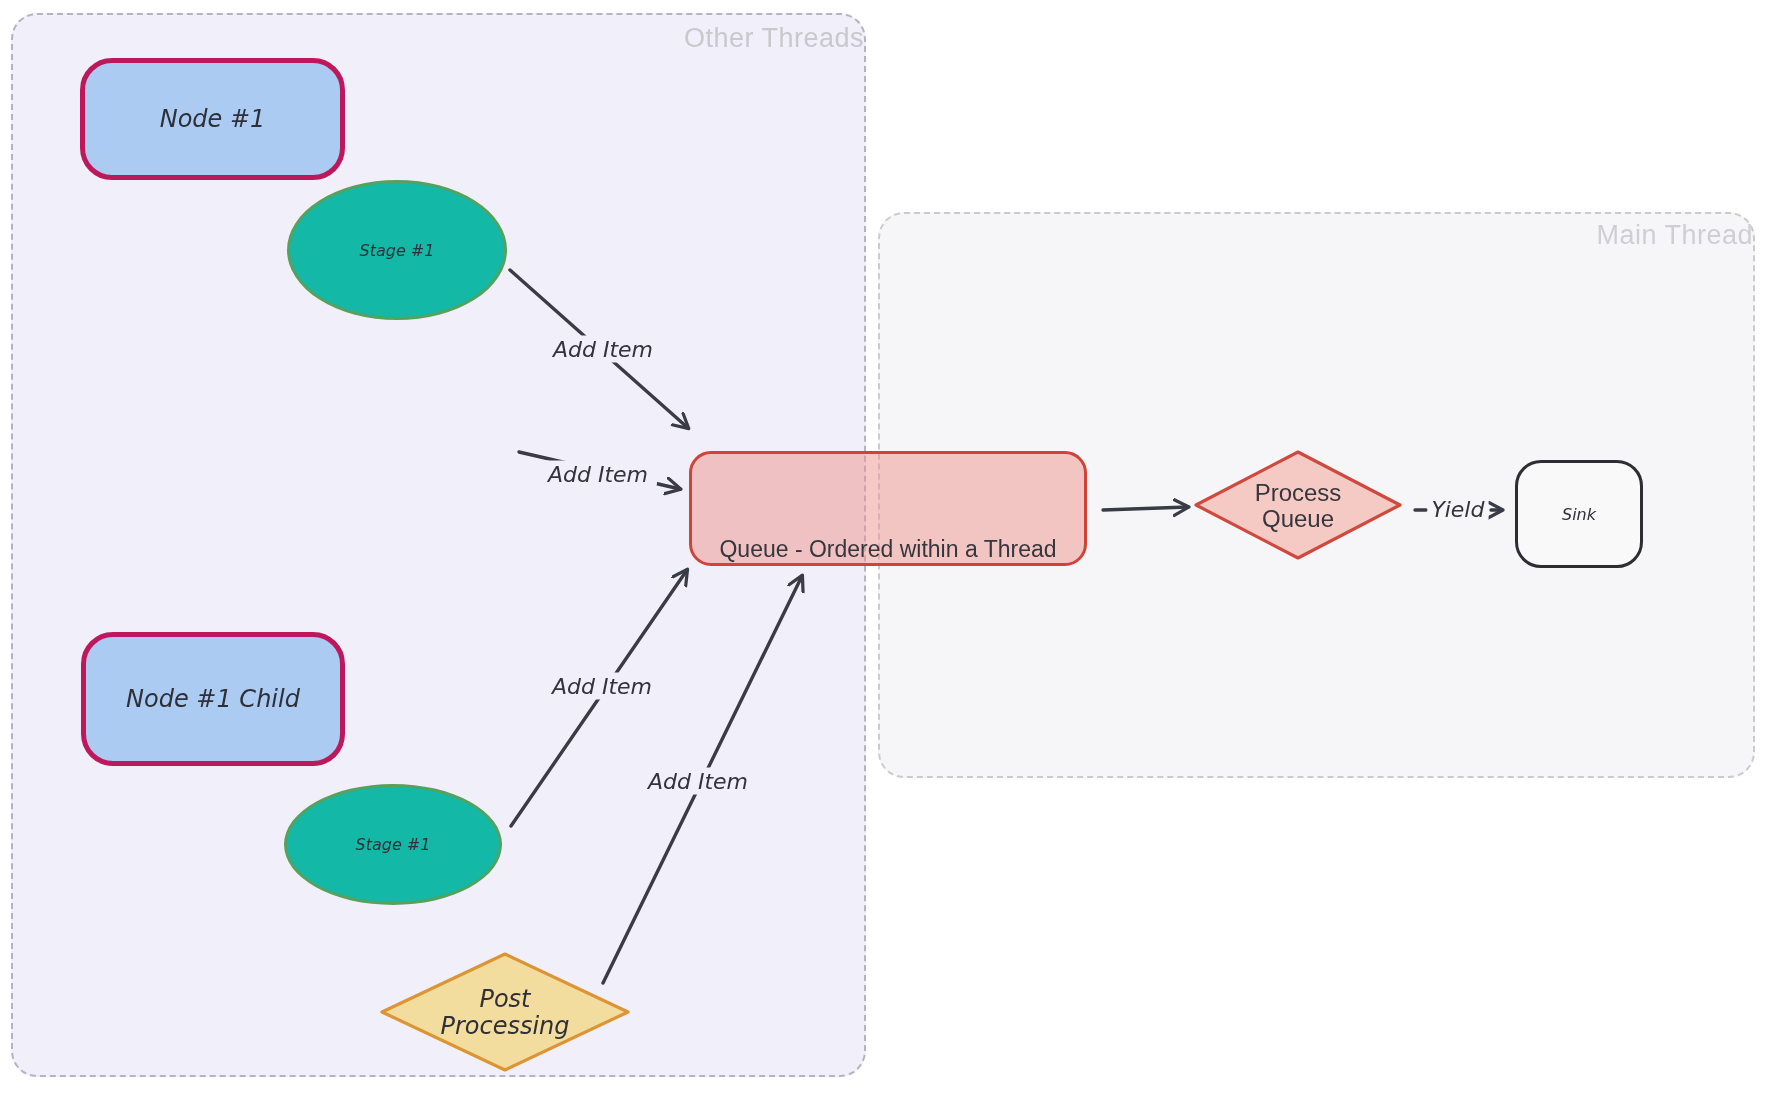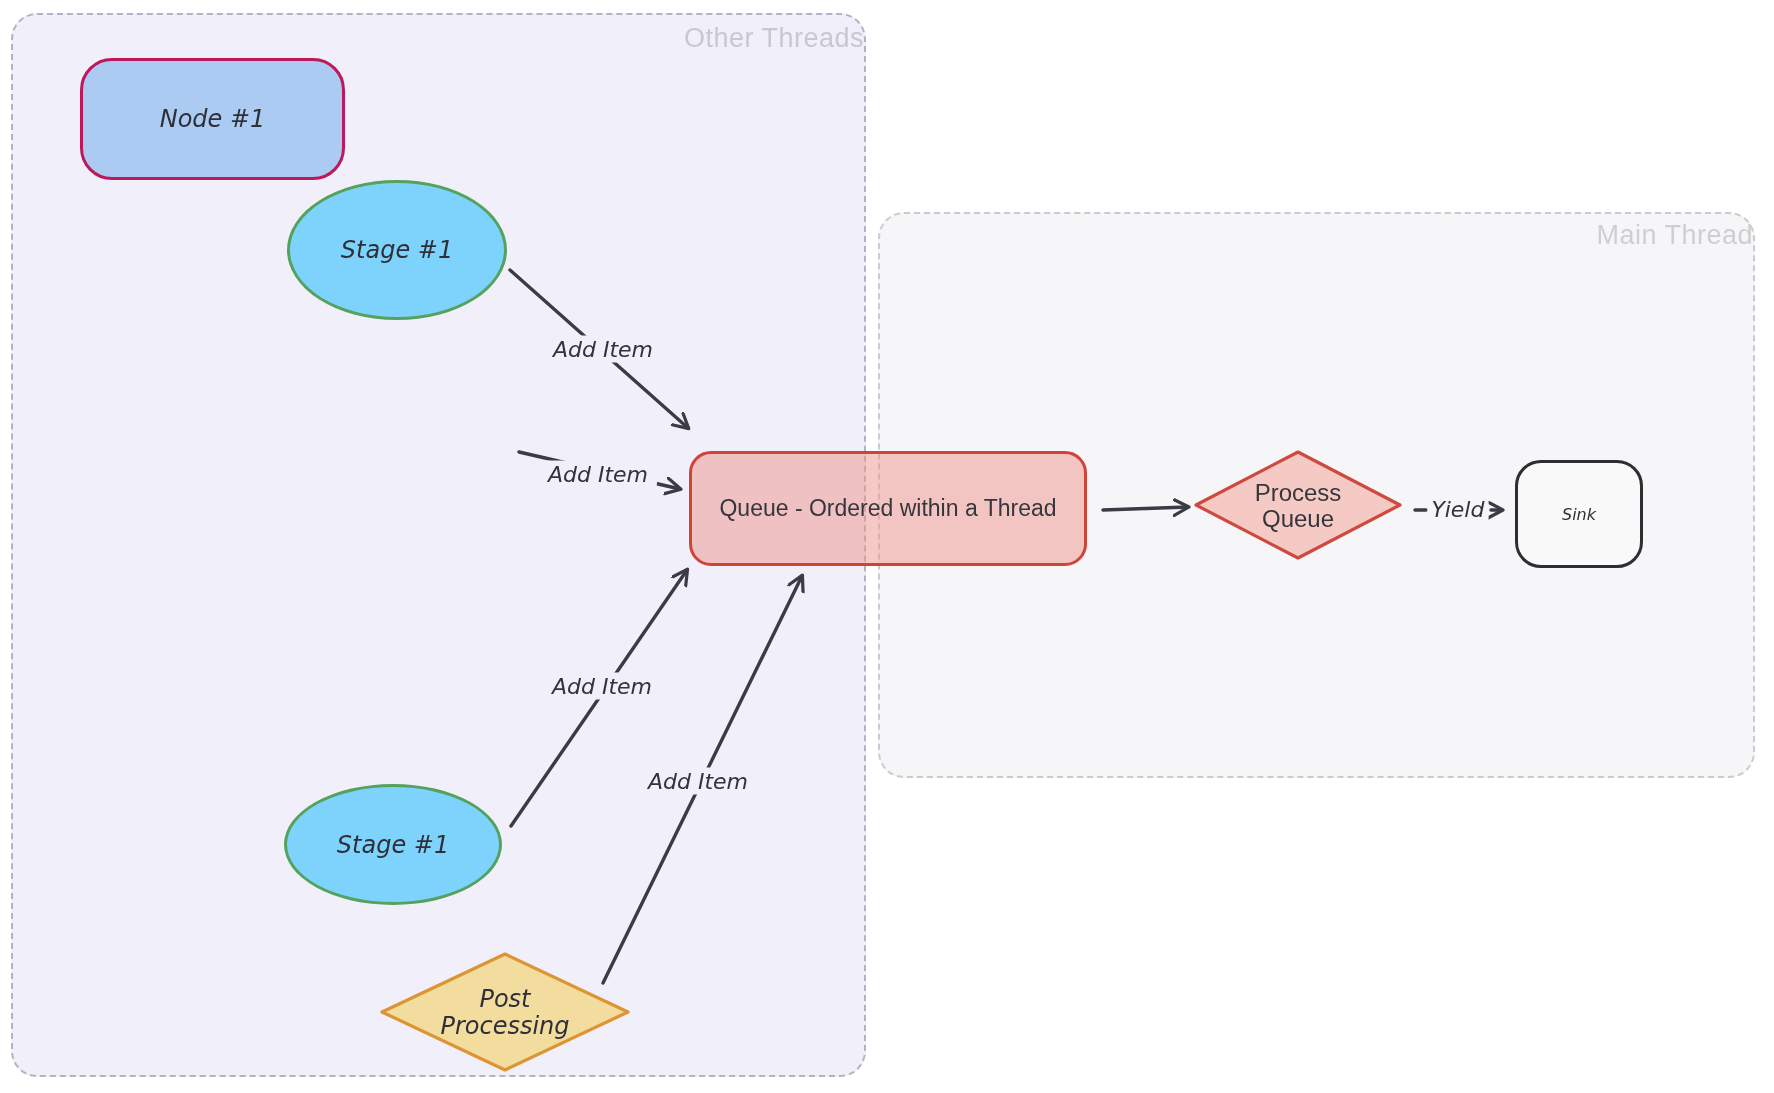--- a/index.html
+++ b/index.html
@@ -12,27 +12,27 @@
   .group.main{left:878px;top:212px;width:877px;height:566px;background:#f6f6f8;border-color:#cbcbce;}
   .group-title{position:absolute;left:0;right:0;text-align:right;font-size:27px;font-weight:400;
                letter-spacing:.5px;}
   .group.other .group-title{top:8px;color:#c8c8cd;}
   .group.main .group-title{top:6px;color:#cfcfd3;}
 
   
   .shape{position:absolute;box-sizing:border-box;display:flex;align-items:center;justify-content:center;
          text-align:center;}
   .hand{font-family:"DejaVu Sans",sans-serif;font-style:italic;color:#2f2f38;}
-  .plain{font-family:"Liberation Sans",sans-serif;color:#36363c;}
+  .plain{font-family:"Liberation Sans",sans-serif;color:#36363c;align-items:flex-end;}
 
-  .rect-blue{background:#abcbf3;border:3px solid #be185d;border-radius:32px;font-size:24px;}
+  .rect-blue{background:#abcbf3;border:5px solid #be185d;border-radius:32px;font-size:24px;}
   .node1{left:80px;top:58px;width:265px;height:122px;}
   .node1-child{left:81px;top:632px;width:264px;height:134px;}
 
-  .ellipse-green{background:#7dd3fc;border:3px solid #55a15e;border-radius:50%;font-size:24px;}
+  .ellipse-green{background:#14b8a6;border:3px solid #55a15e;border-radius:50%;font-size:16px;}
   .stage1-top{left:287px;top:180px;width:220px;height:140px;}
   .stage2{left:283px;top:372px;width:219px;height:141px;}
   .stage1-bottom{left:284px;top:784px;width:218px;height:121px;}
 
   .queue{left:689px;top:451px;width:398px;height:115px;background:rgba(238,148,141,0.5);
          border:3px solid #cf4436;border-radius:22px;font-size:23px;}
 
   .sink{left:1515px;top:460px;width:128px;height:108px;background:rgba(255,255,255,0.35);
         border:3px solid #2e2e32;border-radius:26px;font-size:16px;}
 
@@ -64,20 +64,23 @@
 
   <div class="shape rect-blue node1 hand">
     <span>Node #1</span>
   </div>
 
   <div class="shape ellipse-green stage1-top hand">
     <span>Stage #1</span>
   </div>
 
 
+  <div class="shape rect-blue node1-child hand">
+    <span>Node #1 Child</span>
+  </div>
 
   <div class="shape ellipse-green stage1-bottom hand">
     <span>Stage #1</span>
   </div>
 
   <div class="shape queue plain">
     <span>Queue - Ordered within a Thread</span>
   </div>
 
   <div class="shape sink hand">

